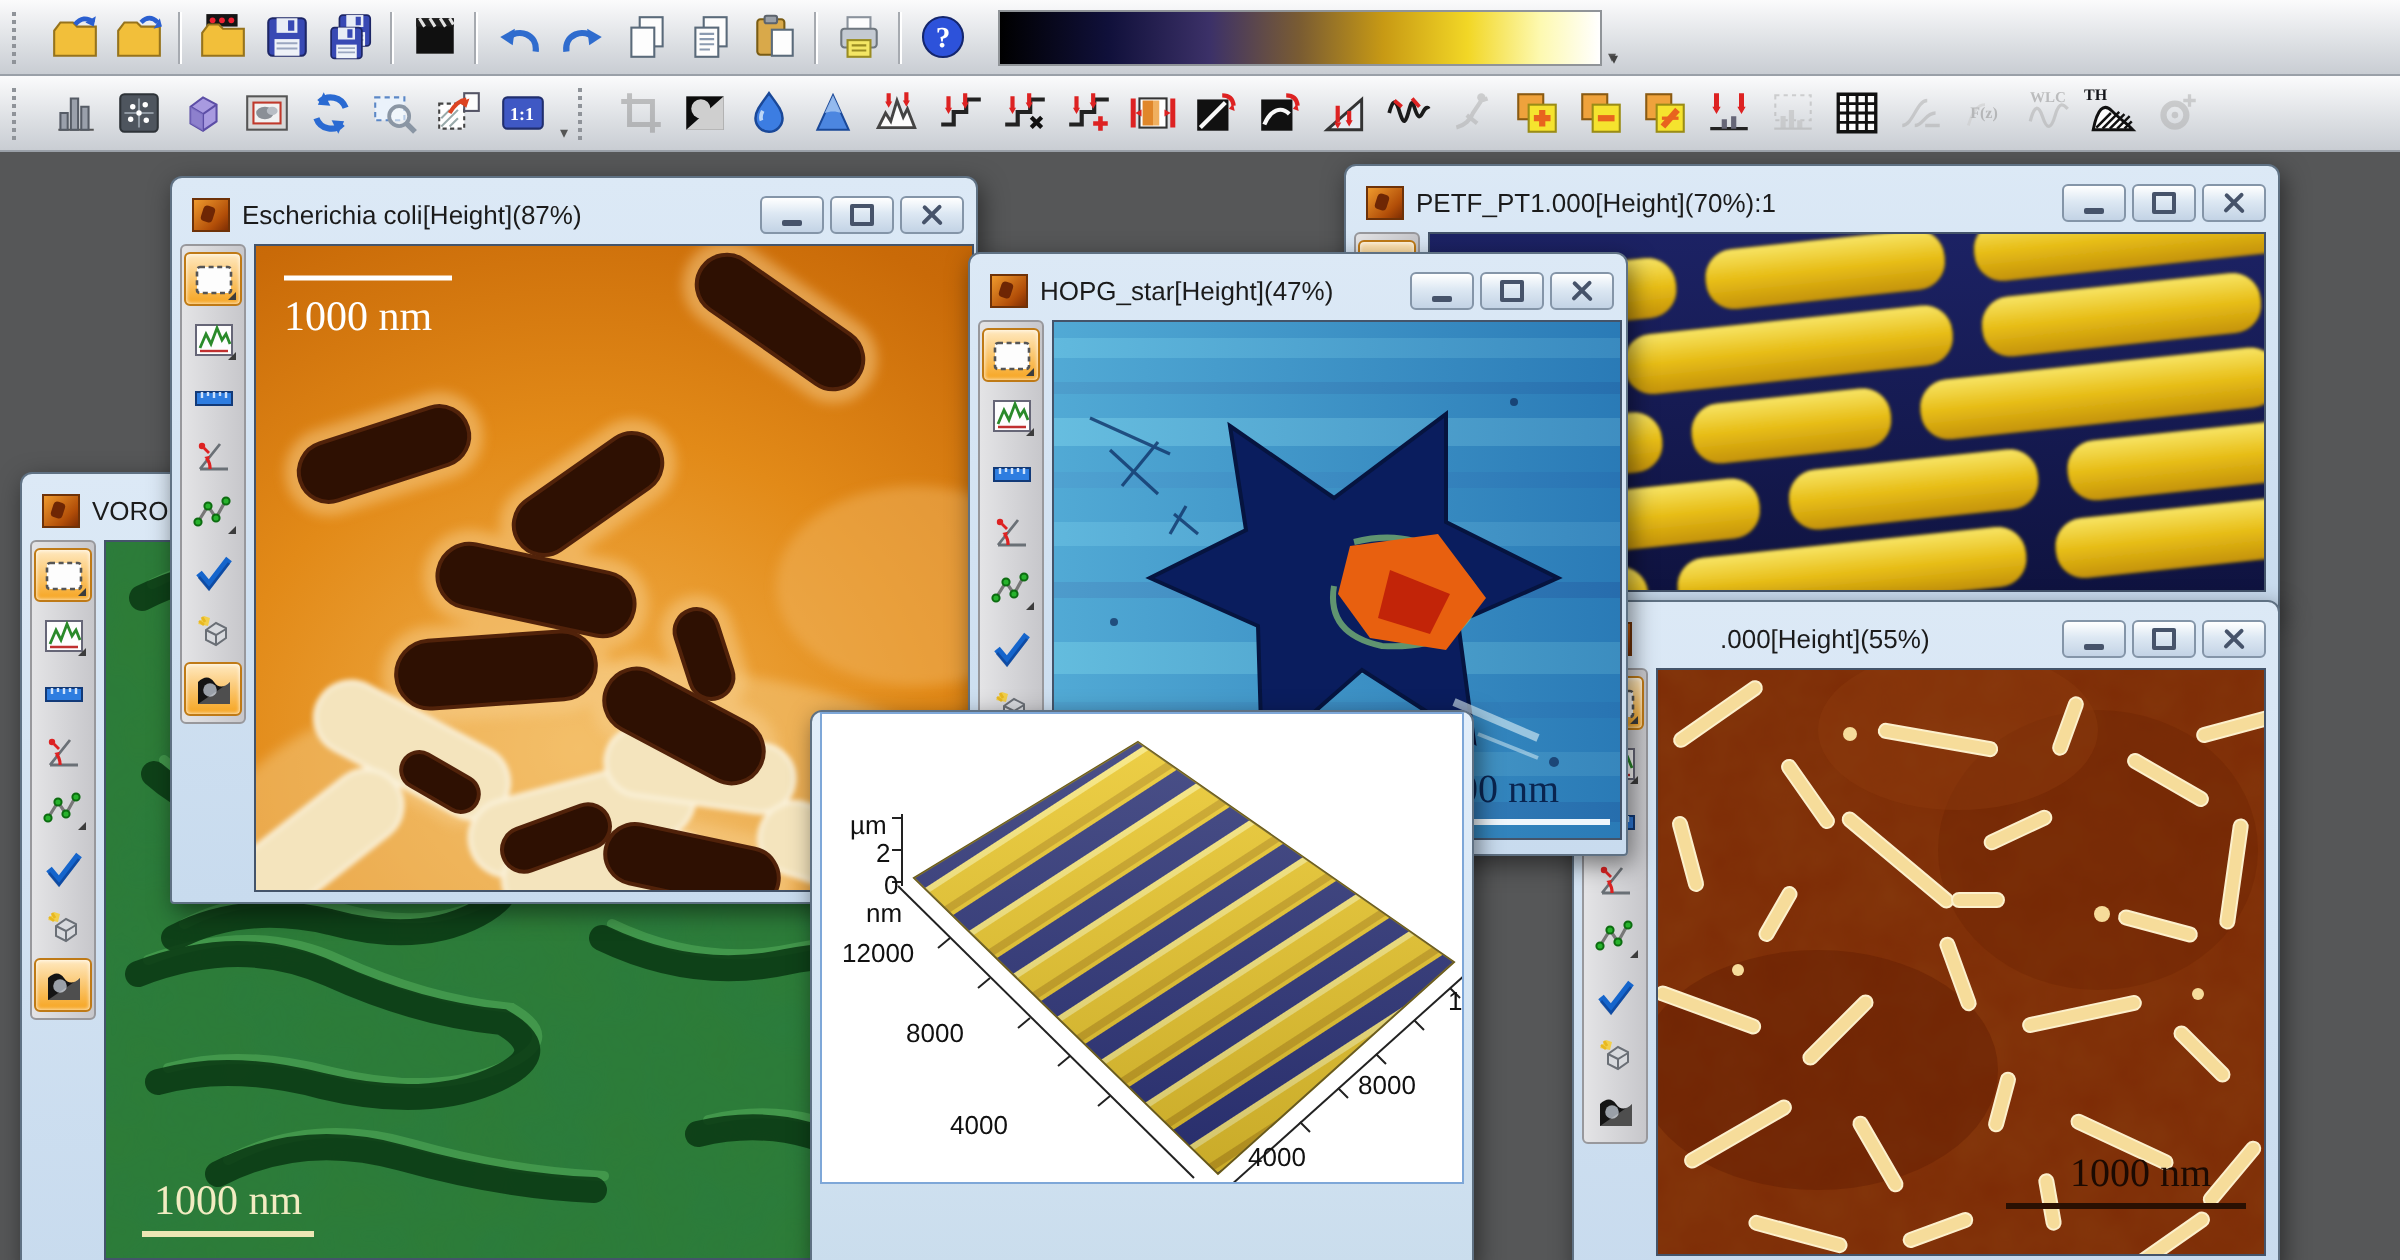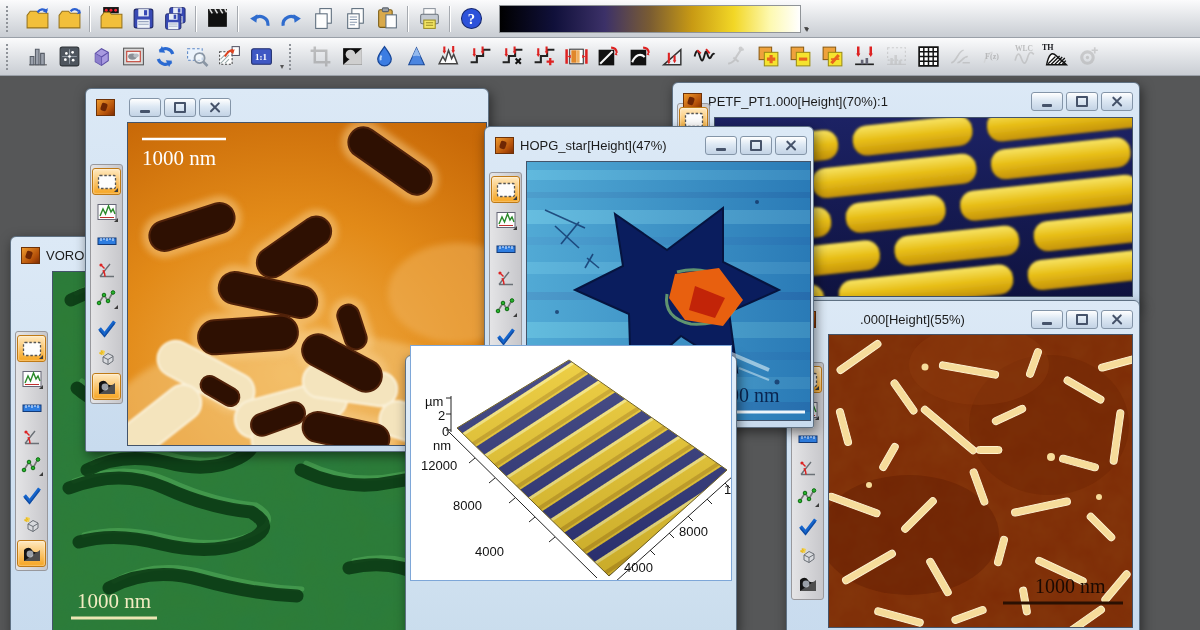--- a/index.html
+++ b/index.html
@@ -40,21 +40,21 @@
   .wbtns{display:flex;gap:3px;margin-left:8px;flex:none}
   .wbtn{width:30px;height:17px;border:1px solid #8495a8;border-radius:3px;
         background:linear-gradient(#ffffff,#dde8f3 45%,#c3d3e5);display:flex;align-items:center;justify-content:center}
   .wbtn.close-active{background:linear-gradient(#f2a592,#d8442f 45%,#a51806);border-color:#7c2415}
   .g-min{width:10px;height:3px;background:#46536a;margin-top:8px;border-radius:1px}
   .g-max{width:8px;height:7px;border:2px solid #46536a;border-radius:1px}
   .g-x{position:relative;width:12px;height:12px}
   .g-x i{position:absolute;left:5px;top:0;width:2.4px;height:12.5px;background:#46536a;border-radius:1px;display:block}
   .g-x i:first-child{transform:rotate(45deg)}.g-x i:last-child{transform:rotate(-45deg)}
   .close-active .g-x i{background:#fff}
-  .wbody{display:flex;align-items:center}
+  .wbody{display:flex;align-items:flex-start}
   .sbar{width:33px;flex:none;background:linear-gradient(90deg,#e4e4e6,#c7c7cb);border:1px solid #98989c;
         border-radius:3px;padding:3px 0;display:flex;flex-direction:column;align-items:center;gap:4px;
         margin-right:4px;box-sizing:border-box;overflow:hidden}
   .sbtn{width:27px;height:25px;border-radius:3px;display:flex;align-items:center;justify-content:center;
         position:relative;flex:none}
   .sbtn svg{width:22px;height:20px}
   .sbtn.active{background:linear-gradient(#ffe9c0,#f6a41f);border:1px solid #bf7a16;box-shadow:inset 0 0 2px #fff}
   .sbtn.corner::after{content:"";position:absolute;right:2px;bottom:2px;
         border-left:4px solid transparent;border-bottom:4px solid #3c3c3c}
   .imgwrap{border:1px solid #44546a;line-height:0;background:#000;flex:none}
@@ -755,20 +755,21 @@
         <text x="206" y="258" font-family="Liberation Serif,serif" font-size="20" fill="#1c0a02">1000 nm</text>
         <path d="M174 268h120" stroke="#2a1002" stroke-width="3"></path>
       </svg>
     </div>
   </div>
 </div>
 
 <div class="win" style="left:85px;top:88px;width:404px;height:364px;z-index:4">
   <div class="tbar">
     <div class="wicon"></div>
+    <span class="ttext">Escherichia coli[Height](87%)</span>
     <div class="wbtns">
       <div class="wbtn">
           <span class="g-min"></span>
         </div>
       <div class="wbtn">
           <span class="g-max"></span>
         </div>
       <div class="wbtn">
           <span class="g-x">
             <i></i>

